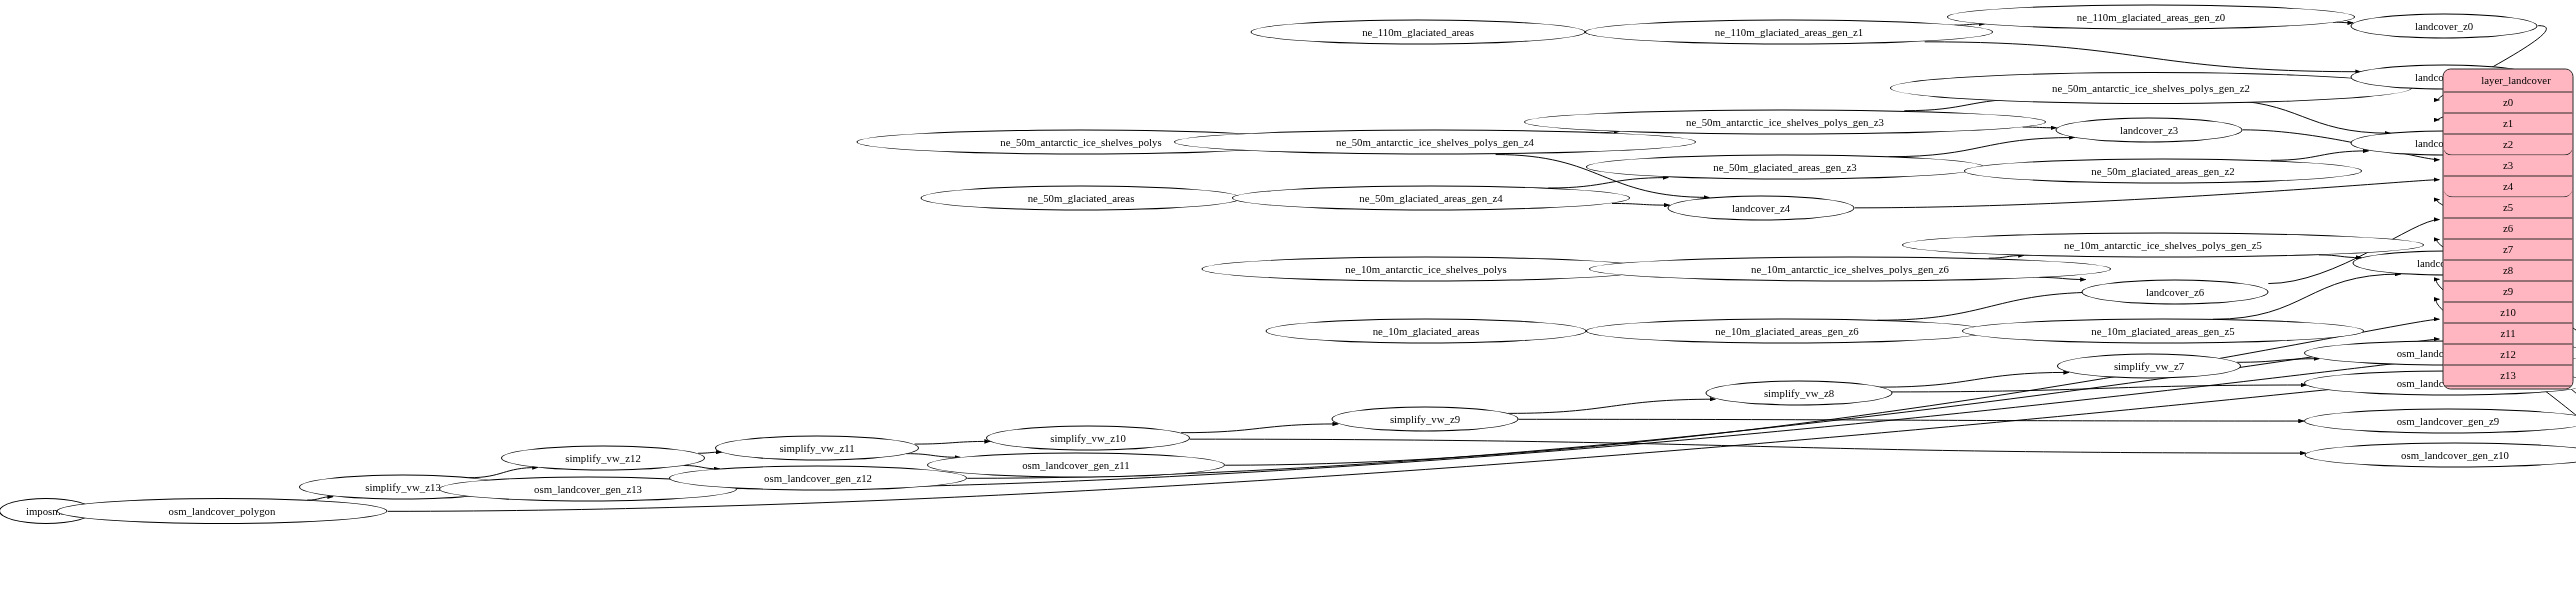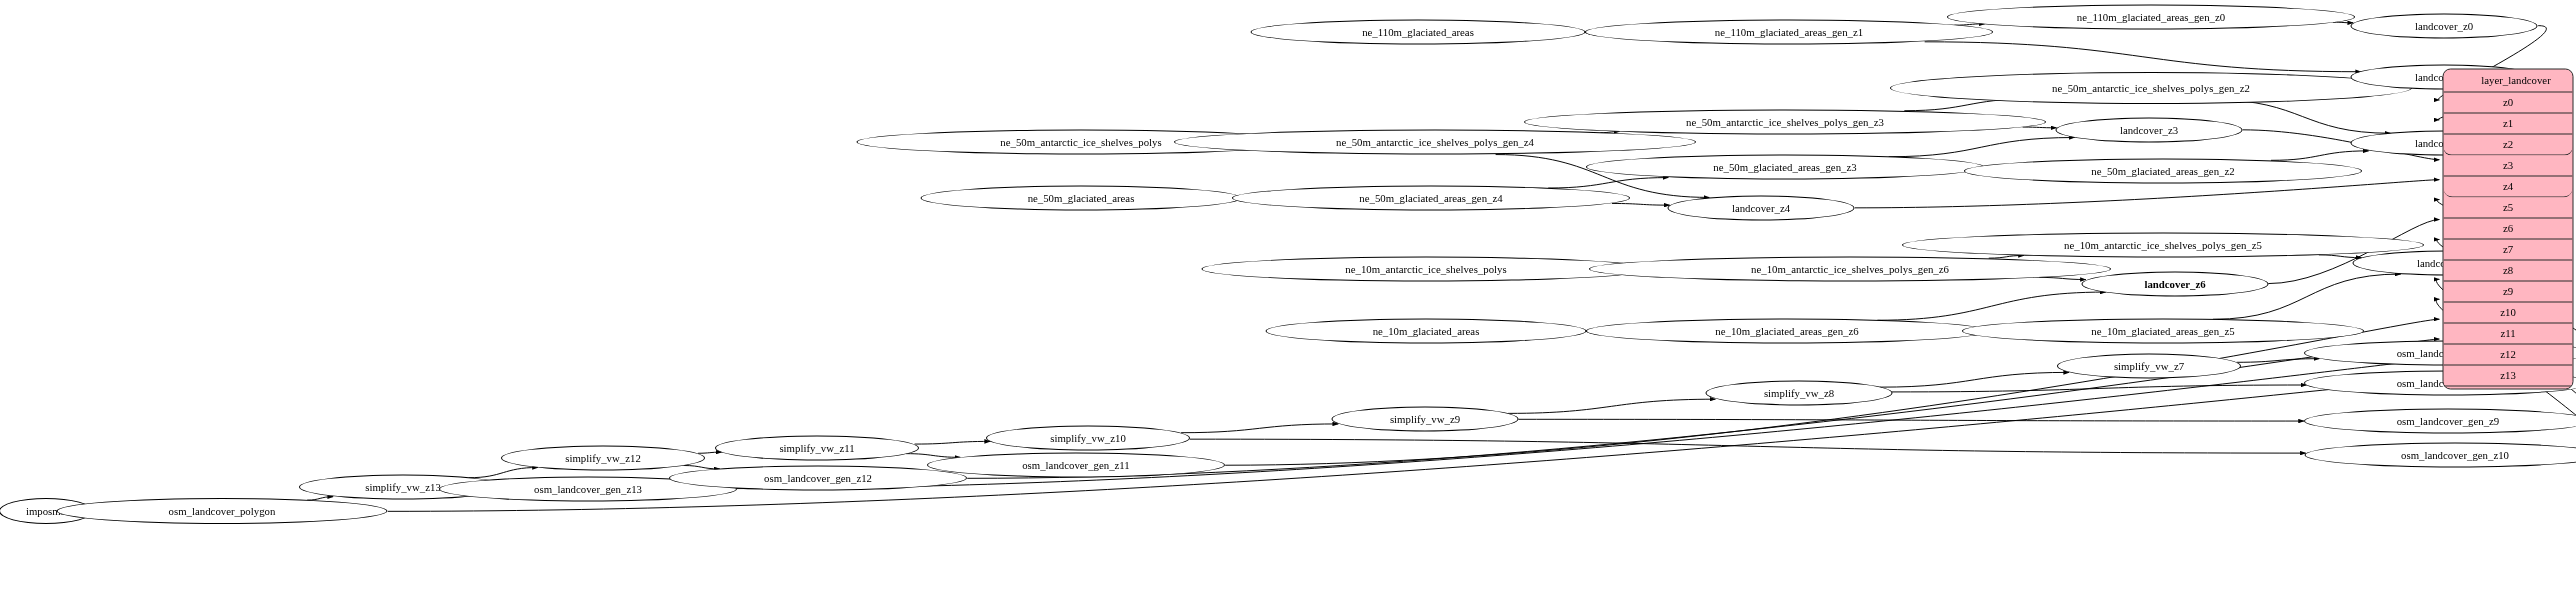--- a/index.html
+++ b/index.html
@@ -147,21 +147,21 @@
       </div>
       <div class="node" style="left: 1426px; top: 269px; width: 449px; height: 25px;">
         <span>ne_10m_antarctic_ice_shelves_polys</span>
       </div>
       <div class="node" style="left: 1850px; top: 269px; width: 522px; height: 25px;">
         <span>ne_10m_antarctic_ice_shelves_polys_gen_z6</span>
       </div>
       <div class="node" style="left: 2163px; top: 245px; width: 522px; height: 25px;">
         <span>ne_10m_antarctic_ice_shelves_polys_gen_z5</span>
       </div>
-      <div class="node" style="left: 2175px; top: 284px; width: 187px; height: 25px; font-weight: bold;">
+      <div class="node" style="left: 2175px; top: 292px; width: 187px; height: 25px;">
         <span>landcover_z6</span>
       </div>
       <div class="node" style="left: 2446px; top: 263px; width: 187px; height: 25px;">
         <span>landcover_z5</span>
       </div>
       <div class="node" style="left: 1081px; top: 198px; width: 321px; height: 25px;">
         <span>ne_50m_glaciated_areas</span>
       </div>
       <div class="node" style="left: 1431px; top: 198px; width: 398px; height: 25px;">
         <span>ne_50m_glaciated_areas_gen_z4</span>

